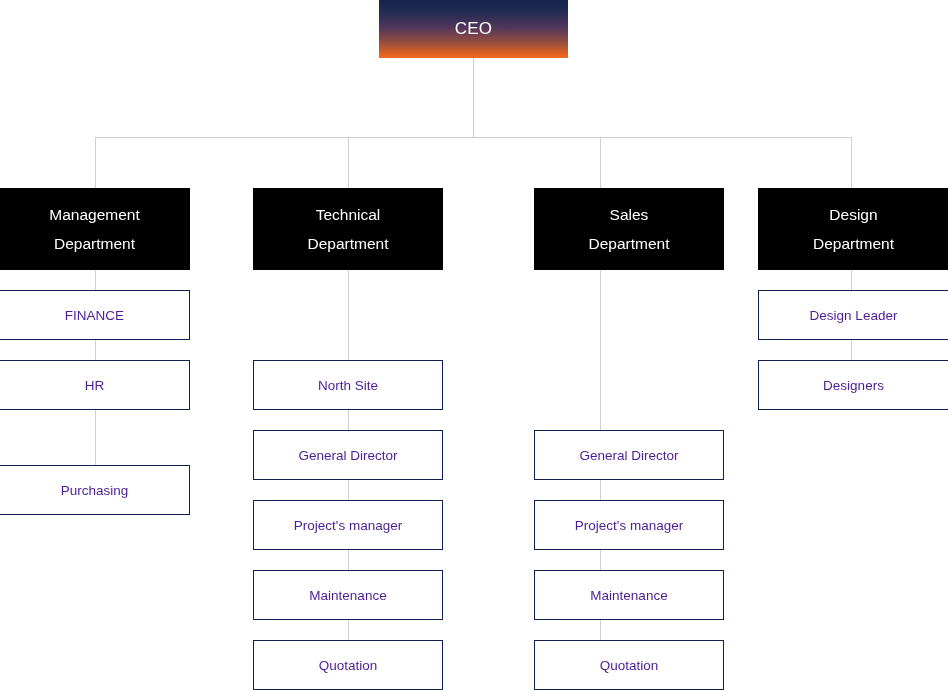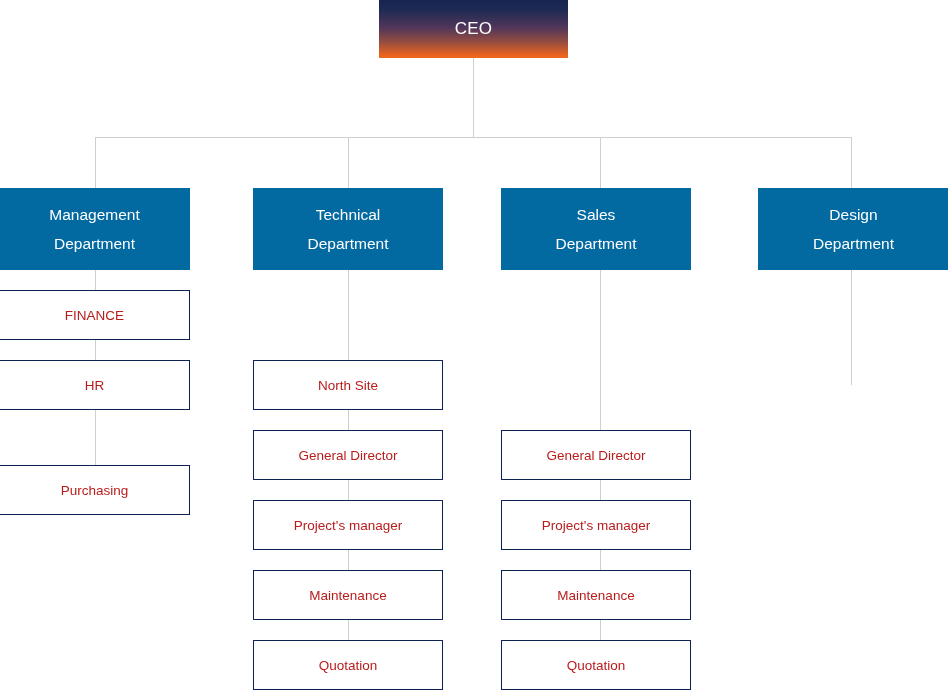--- a/index.html
+++ b/index.html
@@ -44,21 +44,21 @@
     color: #ffffff;
     font-size: 17px;
     letter-spacing: 0.2px;
   }
 
   
   .dept-box {
     position: absolute;
     top: 188px;
     height: 82px;
-    background: #0369a1;
+    background: #000000;
     display: flex;
     align-items: center;
     justify-content: center;
     text-align: center;
   }
   .dept-label {
     color: #ffffff;
     font-size: 15.5px;
     line-height: 29px;
     white-space: pre-line;
@@ -69,28 +69,28 @@
     position: absolute;
     height: 50px;
     background: #ffffff;
     border: 1.4px solid #0d2253;
     display: flex;
     align-items: center;
     justify-content: center;
     text-align: center;
   }
   .node-label {
-    color: #b91c1c;
+    color: #4c1d95;
     font-size: 13.5px;
   }
 
   
   .col-mgmt  { left: -1px;  width: 191px; }
   .col-tech  { left: 253px; width: 190px; }
-  .col-sales { left: 501px; width: 190px; }
+  .col-sales { left: 534px; width: 190px; }
   .col-design{ left: 758px; width: 191px; text-align: center; }
 </style>
 </head>
 <body>
 
 <div id="chart-root">
 
   <div class="ceo-box">
     <span class="ceo-label">CEO</span>
   </div>
@@ -155,14 +155,20 @@
   </div>
   <div class="node-box col-sales" style="top:640px;">
     <span class="node-label">Quotation</span>
   </div>
 
   <div class="dept-box col-design">
     <span class="dept-label">Design
 Department</span>
   </div>
   <div class="connector v-line" style="left:851px; top:270px; height:115px;"></div>
+  <div class="node-box col-design" style="top:290px;">
+    <span class="node-label">Design Leader</span>
+  </div>
+  <div class="node-box col-design" style="top:360px;">
+    <span class="node-label">Designers</span>
+  </div>
 
 </div>
 
 </body></html>

